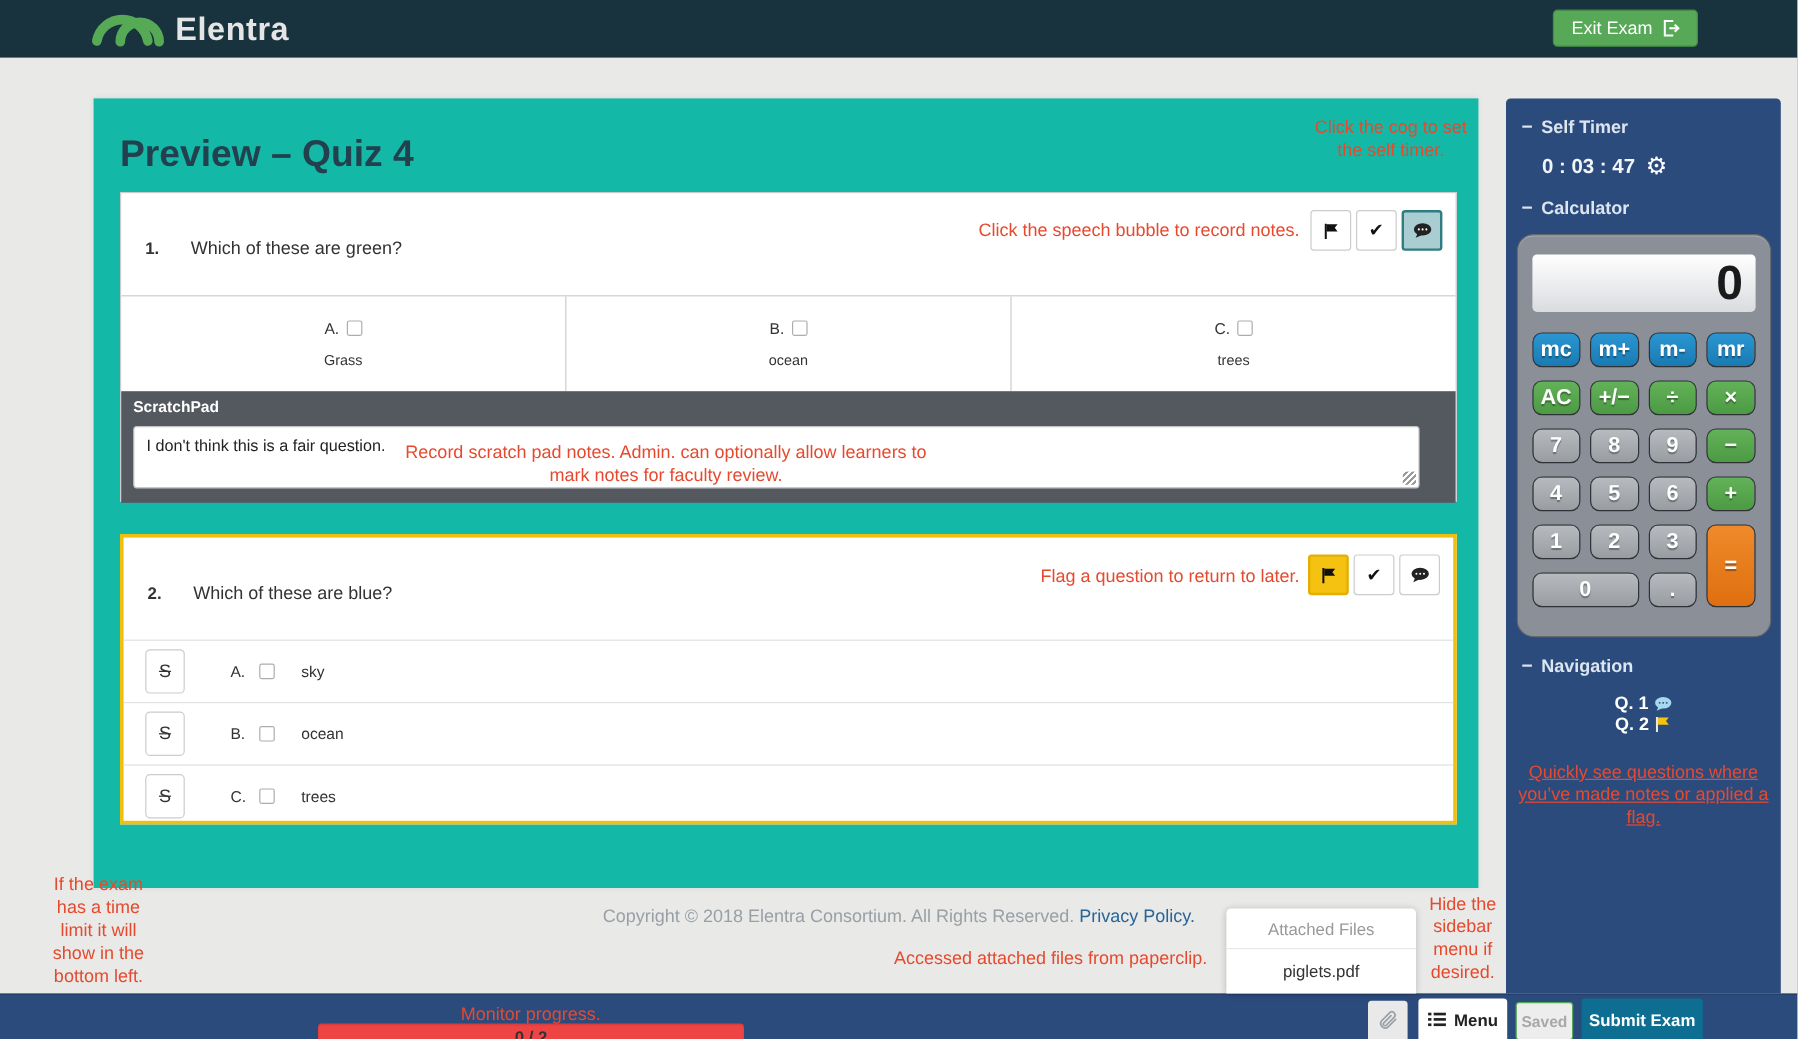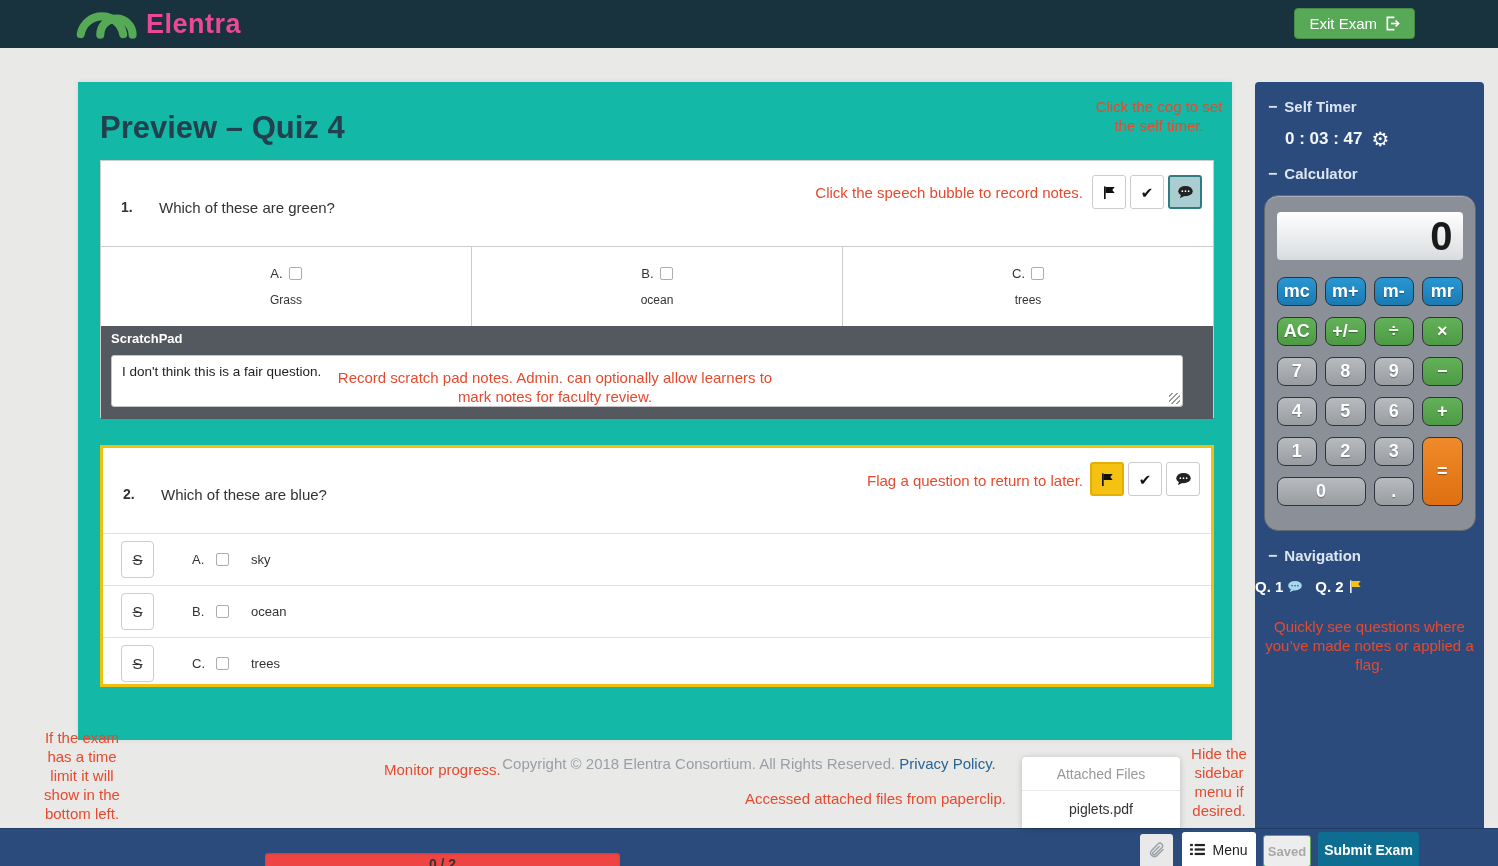--- a/index.html
+++ b/index.html
@@ -3,21 +3,21 @@
 <meta charset="utf-8">
 <style>
   * { margin:0; padding:0; box-sizing:border-box; }
   html,body { width:1498px; height:866px; }
   body { font-family:"Liberation Sans","DejaVu Sans",sans-serif; background:#e9e9e8; overflow:hidden; }
   #screen { position:relative; width:1498px; height:866px; background:#e9e9e8; overflow:hidden; }
 
   
   .topbar { position:absolute; left:0; top:0; width:1498px; height:48px; background:#18333e; }
   .logo { position:absolute; left:76px; top:5px; display:flex; align-items:center; gap:8px; }
-  .logo-text { color:#ec4899; font-size:27px; font-weight:600; letter-spacing:.5px; }
+  .logo-text { color:#e5e5e5; font-size:27px; font-weight:600; letter-spacing:.5px; }
   .exit-btn { position:absolute; right:83px; top:8px; height:31px; padding:0 14px; background:#57a857; border:1px solid #468c46; border-radius:4px; color:#fff; font-size:15px; display:flex; align-items:center; gap:8px; cursor:pointer;text-align:right; }
 
   
   .card { position:absolute; left:78px; top:82px; width:1154px; height:658px; background:#14b8a6; box-shadow:0 0 5px rgba(0,0,0,.08); }
   .page-title { position:absolute; left:22px; top:28px; font-size:31px; font-weight:600; color:#22404d; }
 
   
   .q1-box { position:absolute; left:22px; top:78px; width:1114px; height:258px; border:1px solid #cccccc; background:#fff; }
   .q-header { position:relative; height:85px; }
   .q-number { position:absolute; left:20px; top:38px; font-size:14px; font-weight:bold; color:#333; }
@@ -49,23 +49,23 @@
   .q2-letter { width:24px; font-size:13px; color:#333; }
   .q2-label { margin-left:22px; font-size:13px; color:#333; }
 
   
   .ann { color:#e64a2e; font-size:15px; line-height:19px; pointer-events:none; z-index:30; }
   .ann-cog { position:absolute; left:1085px; top:97px; width:148px; text-align:center; }
   .ann-speech2 { position:absolute; left:803px; top:183px; width:280px; text-align:right; white-space:nowrap; }
   .ann-check { position:absolute; left:1005px; top:222px; width:202px; text-align:center; }
   .ann-scratch { position:absolute; left:330px; top:368px; width:450px; text-align:center; }
   .ann-flag { position:absolute; left:803px; top:471px; width:280px; text-align:right; white-space:nowrap; }
-  .ann-nav { margin:22px 8px 0 8px; text-align:center; }
+  .ann-nav { margin:22px 8px 0 8px; text-align:center;text-decoration:underline; }
   .ann-timelimit { position:absolute; left:36px; top:728px; width:92px; text-align:center; }
-  .ann-monitor { position:absolute; left:384px; top:760px; white-space:nowrap; }
+  .ann-monitor { position:absolute; left:384px; top:836px; white-space:nowrap; }
   .ann-files { position:absolute; left:745px; top:789px; white-space:nowrap; }
   .ann-hide { position:absolute; left:1183px; top:744px; width:72px; text-align:center; }
 
   
   .copyright { position:absolute; left:0; top:755px; width:1498px; text-align:center; font-size:15px; color:#98a0a6; }
   .copyright a { color:#2a6496; text-decoration:none; cursor:pointer; }
   .attached-popup { position:absolute; left:1022px; top:757px; width:158px; height:71px; background:#fff; border-radius:4px 4px 0 0; box-shadow:0 1px 6px rgba(0,0,0,.2); z-index:20; }
   .ap-title { height:34px; line-height:34px; text-align:center; font-size:14px; color:#999; border-bottom:1px solid #e8e8e8; }
   .ap-file { height:36px; line-height:36px; text-align:center; font-size:14px; color:#333; cursor:pointer; }
 
@@ -79,28 +79,28 @@
   .calc { margin:13px auto 0 auto; width:212px; height:336px; background:#8b9098; border:1px solid #64686f; border-radius:14px; padding:16px 12px 12px 12px; box-shadow:inset 0 1px 0 rgba(255,255,255,.25); }
   .calc-display { height:48px; background:linear-gradient(#ffffff,#d9dcdf); border-radius:4px; font-size:40px; font-weight:bold; color:#1a1a1a; text-align:right; line-height:48px; padding-right:10px; }
   .calc-keys { margin-top:17px; display:grid; grid-template-columns:repeat(4,1fr); gap:11px 8px; }
   .key { height:29px; border:1px solid #2f3338; border-radius:8px; color:#fff; font-weight:bold; font-size:18px; display:flex; align-items:center; justify-content:center; cursor:pointer; text-shadow:0 1px 1px rgba(0,0,0,.35); }
   .key.mem { background:linear-gradient(#2a96d2,#1a7ab2); }
   .key.fn  { background:linear-gradient(#63b158,#4c9a44); }
   .key.num { background:linear-gradient(#b7babe,#999da1); }
   .key.eq  { background:linear-gradient(#ef8a2a,#df6f10); grid-row:span 2; height:auto; }
   .key.zero{ grid-column:span 2; }
 
-  .nav-items { margin-top:14px; display:flex; align-items:center; gap:12px; }
+  .nav-items { margin-top:14px; display:flex; flex-direction:column; align-items:center; gap:0; }
   .nav-item { display:flex; align-items:center; gap:4px; color:#fff; font-weight:bold; font-size:15px; cursor:pointer; }
 
   
   .bottombar { position:absolute; left:0; top:828px; width:1498px; height:38px; background:#2c4b7d; border-top:1px solid #223e69; }
   .progress { position:absolute; left:265px; top:24px; width:355px; height:22px; background:#ef4444; border-radius:3px; text-align:center; font-size:14px; font-weight:bold; color:#333; line-height:22px; box-shadow:inset 0 1px 2px rgba(0,0,0,.15); }
   .clip-btn { position:absolute; left:1140px; top:5px; width:33px; height:33px; background:#e9e9e9; border-radius:3px 3px 0 0; display:flex; align-items:center; justify-content:center; cursor:pointer; }
-  .menu-btn { position:absolute; left:1182px; top:3px; width:74px; height:35px; background:#fff; border-radius:3px 3px 0 0; display:flex; align-items:center; justify-content:center; gap:7px; font-size:14px; font-weight:normal; color:#222; cursor:pointer; }
+  .menu-btn { position:absolute; left:1182px; top:3px; width:74px; height:35px; background:#fff; border-radius:3px 3px 0 0; display:flex; align-items:center; justify-content:center; gap:7px; font-size:14px; font-weight:bold; color:#222; cursor:pointer; }
   .saved-btn { position:absolute; left:1263px; top:6px; width:48px; height:32px; background:#ededed; border:1px solid #56a856; border-radius:3px; font-size:13px; font-weight:bold; color:#a8a8a8; display:flex; align-items:center; justify-content:center; cursor:pointer; }
   .submit-btn { position:absolute; left:1318px; top:3px; width:101px; height:35px; background:#0d6e92; border-radius:3px 3px 0 0; color:#fff; font-size:14px; font-weight:bold; display:flex; align-items:center; justify-content:center; cursor:pointer; }
 
   svg { display:block; }
 </style>
 </head>
 <body>
 
 <div id="screen">
 

